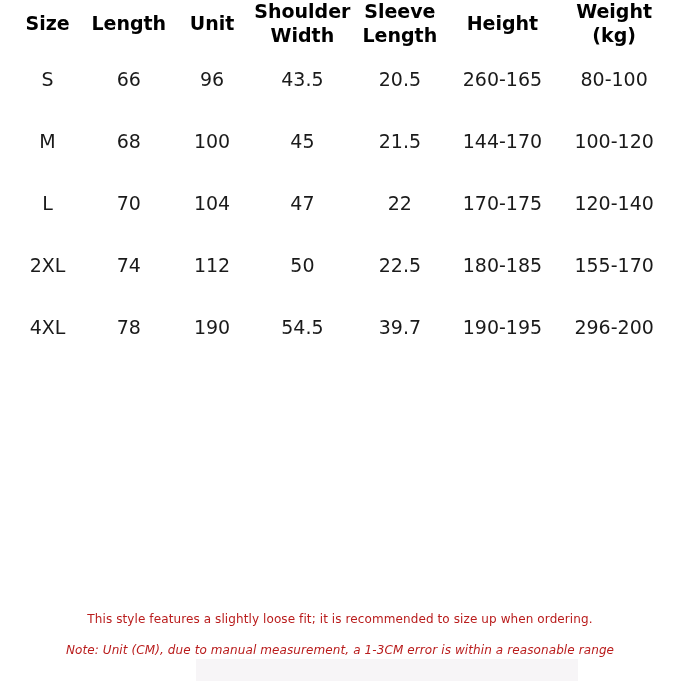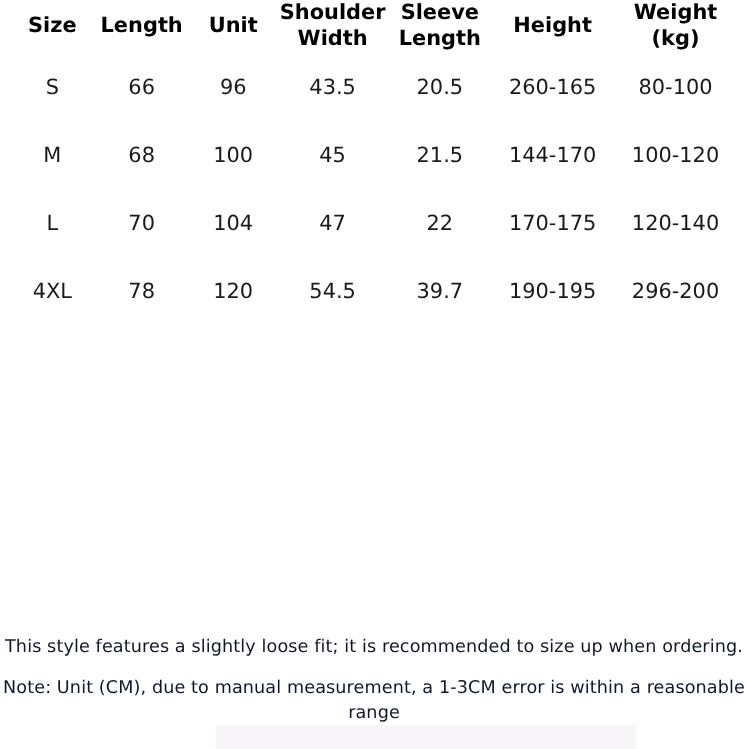--- a/index.html
+++ b/index.html
@@ -59,28 +59,29 @@
   col.c-weight { width: 110px; }
 
   .notes {
     position: absolute;
     left: 0;
     right: 0;
     bottom: 22px;
     text-align: center;
   }
   .note-line {
-    font-size: 16px;
-    color: #0f172a;
+    font-size: 12px;
+    color: #b91c1c;
     line-height: 1.45;
     margin: 0 0 13px 0;
     letter-spacing: 0.1px;
   }
   .note-line:last-child {
     margin-bottom: 0;
+    font-style: italic;
   }
   .watermark {
     position: absolute;
     left: 196px;
     bottom: 0;
     width: 382px;
     height: 22px;
     background: #f4f2f4;
     opacity: 0.75;
   }
@@ -150,23 +151,32 @@
       <tr>
         <td>L</td>
         <td>70</td>
         <td>104</td>
         <td>47</td>
         <td>22</td>
         <td>170-175</td>
         <td>120-140</td>
       </tr>
       <tr>
+        <td>2XL</td>
+        <td>74</td>
+        <td>112</td>
+        <td>50</td>
+        <td>22.5</td>
+        <td>180-185</td>
+        <td>155-170</td>
+      </tr>
+      <tr>
         <td>4XL</td>
         <td>78</td>
-        <td>120</td>
+        <td>190</td>
         <td>54.5</td>
         <td>39.7</td>
         <td>190-195</td>
         <td>296-200</td>
       </tr>
     </tbody>
   </table>
 
   <div class="notes">
     <p class="note-line">This style features a slightly loose fit; it is recommended to size up when ordering.</p>

